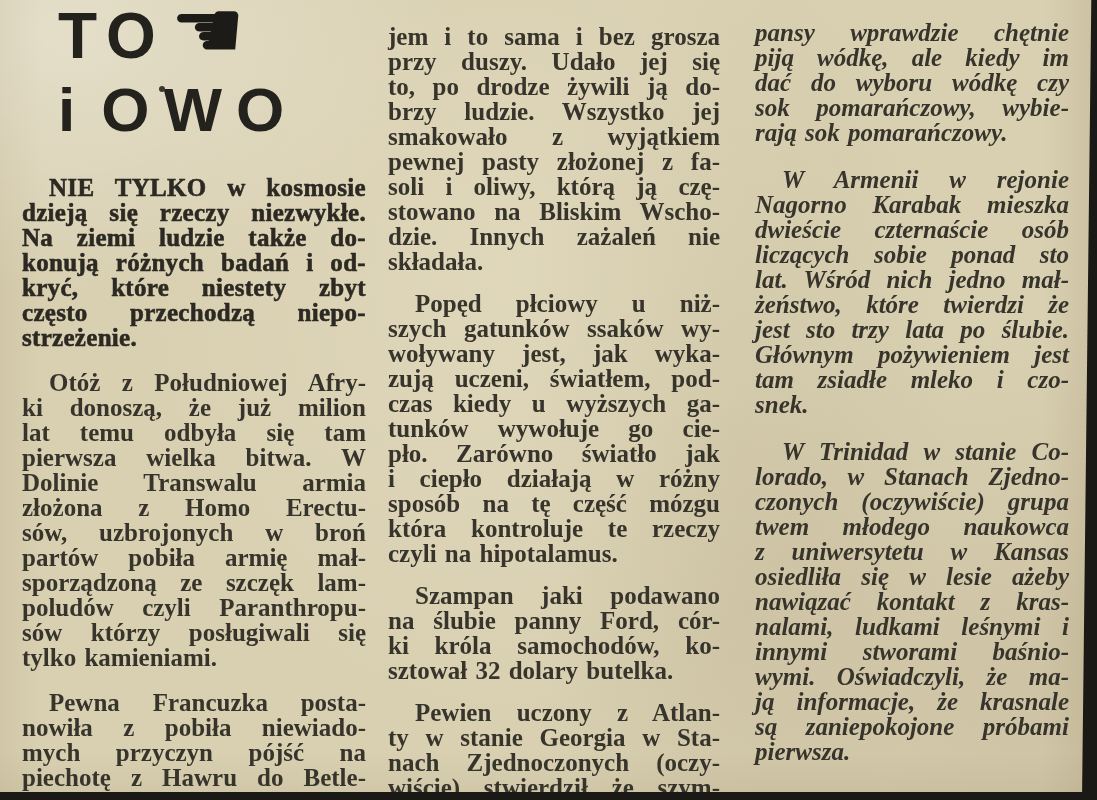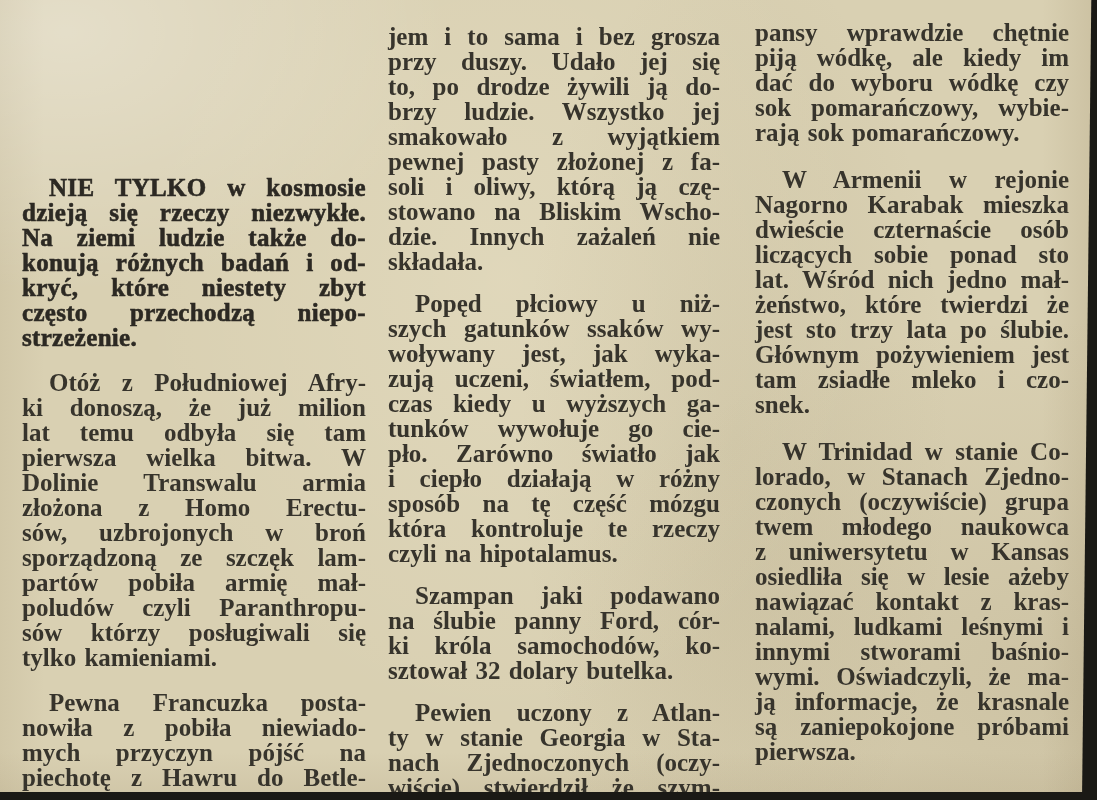--- a/index.html
+++ b/index.html
@@ -44,21 +44,21 @@
   .title-owo{font-size:62px;line-height:68px;letter-spacing:14px;}
   .speck{position:absolute;left:159px;top:86px;width:6px;height:6px;border-radius:50%;background:#3b382f;}
 
   
   .col{position:absolute;}
   .col1{left:22px;top:175px;width:344px;}
   .col2{left:388px;top:12px;width:332px;}
   .col3{left:755px;top:20px;width:314px;}
   .col1 .paragraph{margin-bottom:20px;}
   .col2 .paragraph{margin-bottom:17px;margin-top:12px;}
-  .col3 .paragraph{margin-bottom:22px;}
+  .col3 .paragraph{margin-bottom:22px;font-style:italic;}
 
   .line{
     font-family:"Liberation Serif",serif;font-weight:700;
     font-size:25px;line-height:25px;color:var(--ink);
     text-align:justify;text-align-last:justify;
     word-spacing:2px;white-space:normal;
   }
   .line.last{text-align-last:left;}
   .line.indent{text-indent:27px;}
   .paragraph.lead .line{
@@ -72,42 +72,53 @@
   .edge-right{
     position:absolute;top:0;right:0;width:15px;height:800px;background:var(--edge);
     clip-path:polygon(62% 0, 100% 0, 100% 100%, 0 100%);
   }
 </style>
 </head>
 <body>
 
 <div class="page">
 
+  <header class="masthead">
+    <div class="mast-line1">
+      <span class="title-to">TO</span>
+      <span class="hand">☚</span>
+    </div>
+    <div class="mast-line2">
+      <span class="title-i">i</span>
+      <span class="title-owo">OWO</span>
+    </div>
+    <div class="speck"></div>
+  </header>
 
   <main>
     <section class="col col1">
         <div class="paragraph lead">
           <div class="line indent">NIE TYLKO w kosmosie</div>
           <div class="line">dzieją się rzeczy niezwykłe.</div>
           <div class="line">Na ziemi ludzie także do-</div>
           <div class="line">konują różnych badań i od-</div>
           <div class="line">kryć, które niestety zbyt</div>
           <div class="line">często przechodzą niepo-</div>
           <div class="line last">strzeżenie.</div>
         </div>
         <div class="paragraph">
           <div class="line indent">Otóż z Południowej Afry-</div>
           <div class="line">ki donoszą, że już milion</div>
           <div class="line">lat temu odbyła się tam</div>
           <div class="line">pierwsza wielka bitwa. W</div>
           <div class="line">Dolinie Transwalu armia</div>
           <div class="line">złożona z Homo Erectu-</div>
           <div class="line">sów, uzbrojonych w broń</div>
+          <div class="line">partów pobiła armię mał-</div>
           <div class="line">sporządzoną ze szczęk lam-</div>
-          <div class="line">partów pobiła armię mał-</div>
           <div class="line">poludów czyli Paranthropu-</div>
           <div class="line">sów którzy posługiwali się</div>
           <div class="line last">tylko kamieniami.</div>
         </div>
         <div class="paragraph">
           <div class="line indent">Pewna Francuzka posta-</div>
           <div class="line">nowiła z pobiła niewiado-</div>
           <div class="line">mych przyczyn pójść na</div>
           <div class="line">piechotę z Hawru do Betle-</div>
         </div>

